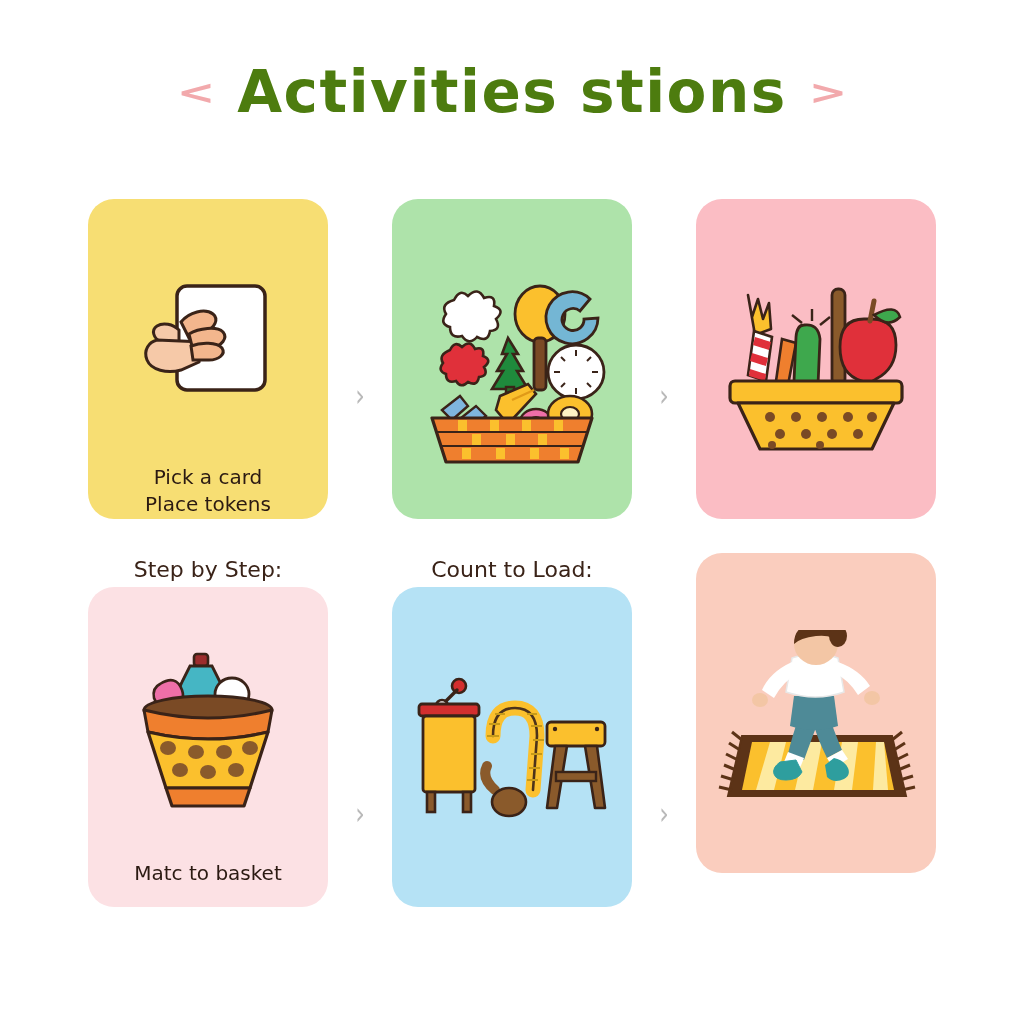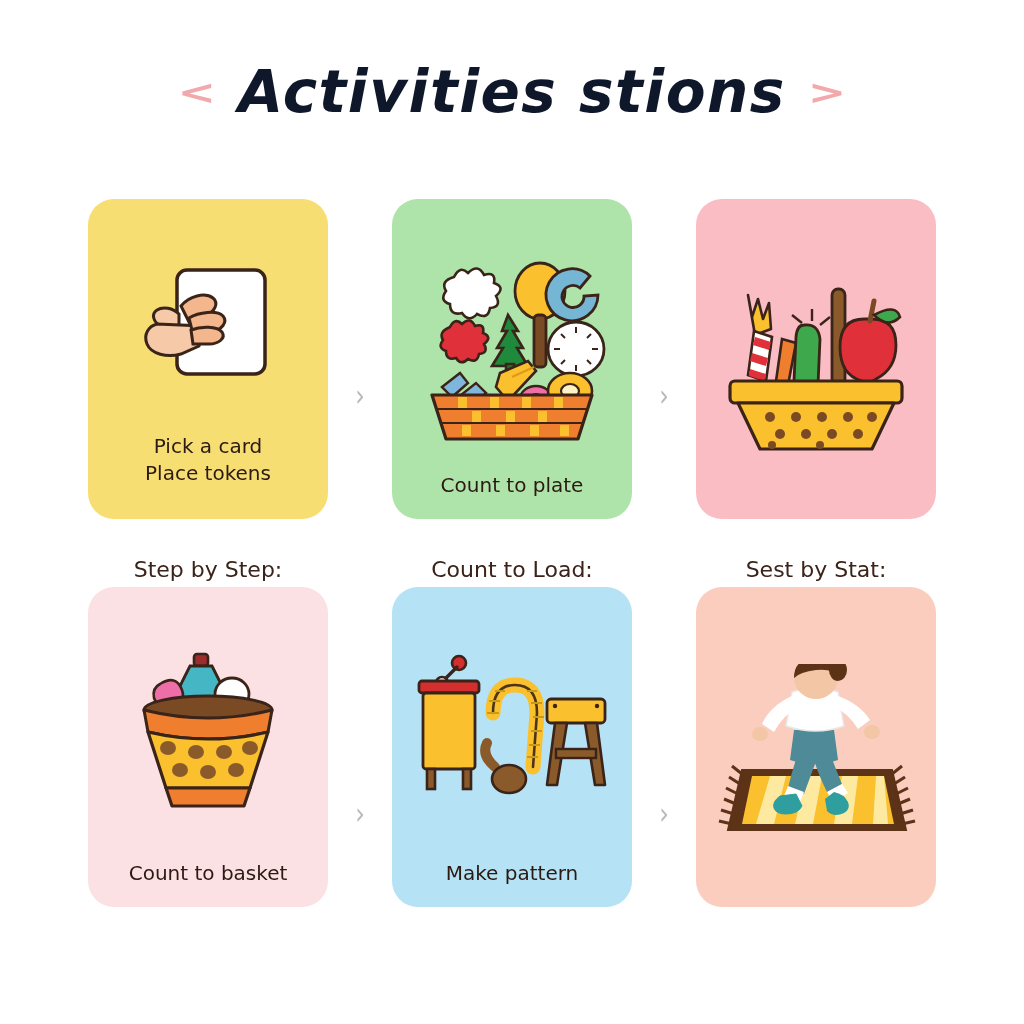--- a/index.html
+++ b/index.html
@@ -26,24 +26,23 @@
   .title-chev {
     font-size: 46px;
     font-weight: 700;
     color: #f2a9ac;
     line-height: 1;
     transform: scaleY(0.75);
   }
   .title-text {
     font-size: 58px;
     font-weight: 700;
-    color: #0f172a;
+    color: #4d7c0f;
     letter-spacing: 1.5px;
     white-space: nowrap;
-    font-style: italic;
   }
 
   
   .rows { padding: 0 88px; }
 
   .row {
     display: flex;
     align-items: flex-start;
     justify-content: space-between;
   }
@@ -88,21 +87,21 @@
 
   .card-label {
     width: 100%;
     text-align: center;
     font-size: 20px;
     line-height: 1.35;
     color: #2b1a12;
     padding: 0 6px 20px 6px;
     white-space: pre-line;
   }
-  .card-label.two-line { padding-bottom: 32px; }
+  .card-label.two-line { padding-bottom: 1px; }
 
   
   .sep {
     width: 52px;
     display: flex;
     align-items: center;
     justify-content: center;
     align-self: stretch;
   }
   .sep-inner {
@@ -203,21 +202,20 @@
               <rect x="60" y="168" width="9" height="11"></rect>
                 <rect x="94" y="168" width="9" height="11"></rect>
               <rect x="126" y="168" width="9" height="11"></rect>
               <rect x="50" y="182" width="9" height="11"></rect>
                 <rect x="84" y="182" width="9" height="11"></rect>
               <rect x="118" y="182" width="9" height="11"></rect>
                 <rect x="148" y="182" width="9" height="11"></rect>
             </g>
           </svg>
         </div>
-        <div class="card-label">Count to plate</div>
       </div>
     </div>
 
     <div class="sep">
       <span class="sep-inner">›</span>
     </div>
 
     <div class="col">
       <div class="col-header empty"></div>
       <div class="card" style="background:#fbbdc4">
@@ -297,21 +295,21 @@
               <ellipse cx="108" cy="104" rx="8" ry="7"></ellipse>
                 <ellipse cx="134" cy="100" rx="8" ry="7"></ellipse>
               <ellipse cx="64" cy="122" rx="8" ry="7"></ellipse>
                 <ellipse cx="92" cy="124" rx="8" ry="7"></ellipse>
               <ellipse cx="120" cy="122" rx="8" ry="7"></ellipse>
             </g>
 
             <path d="M50 140 h84 l-6 18 H56Z" fill="#ef7f2e" stroke="#3a2318" stroke-width="3.2" stroke-linejoin="round"></path>
           </svg>
         </div>
-        <div class="card-label">Count to basket</div>
+        <div class="card-label">Matc to basket</div>
       </div>
     </div>
 
     <div class="sep">
       <span class="sep-inner">›</span>
     </div>
 
     <div class="col">
       <div class="col-header">Count to Load:</div>
       <div class="card" style="background:#b5e2f5">
@@ -345,30 +343,28 @@
             <ellipse cx="94" cy="128" rx="17" ry="14" fill="#8a5a2b" stroke="#3a2318" stroke-width="2.6"></ellipse>
 
             <rect x="132" y="48" width="58" height="24" rx="4" fill="#fbc02d" stroke="#3a2318" stroke-width="2.8"></rect>
             <circle cx="140" cy="55" r="2.2" fill="#3a2318"></circle>
             <circle cx="182" cy="55" r="2.2" fill="#3a2318"></circle>
             <path d="M140 72 l-8 62 h10 l10-62Z" fill="#8a5a2b" stroke="#3a2318" stroke-width="2.6" stroke-linejoin="round"></path>
             <path d="M182 72 l8 62 h-10 l-10-62Z" fill="#8a5a2b" stroke="#3a2318" stroke-width="2.6" stroke-linejoin="round"></path>
             <rect x="141" y="98" width="40" height="9" fill="#8a5a2b" stroke="#3a2318" stroke-width="2.4"></rect>
           </svg>
         </div>
-        <div class="card-label">Make pattern</div>
       </div>
     </div>
 
     <div class="sep">
       <span class="sep-inner">›</span>
     </div>
 
     <div class="col">
-      <div class="col-header">Sest by Stat:</div>
       <div class="card" style="background:#facdbe">
         <div class="card-art">
           <svg width="200" height="180" viewBox="0 0 200 180">
 
             <path d="M26 106 h150 l14 60 H12Z" fill="#5c3317" stroke="#5c3317" stroke-width="2"></path>
             <path d="M36 112 h132 l10 48 H26Z" fill="#fbc02d"></path>
             <g fill="#fdeaa0">
               <path d="M54 112 h16 l-12 48 h-18Z"></path>
               <path d="M90 112 h16 l-9 48 h-18Z"></path>
               <path d="M126 112 h16 l-6 48 h-18Z"></path>

